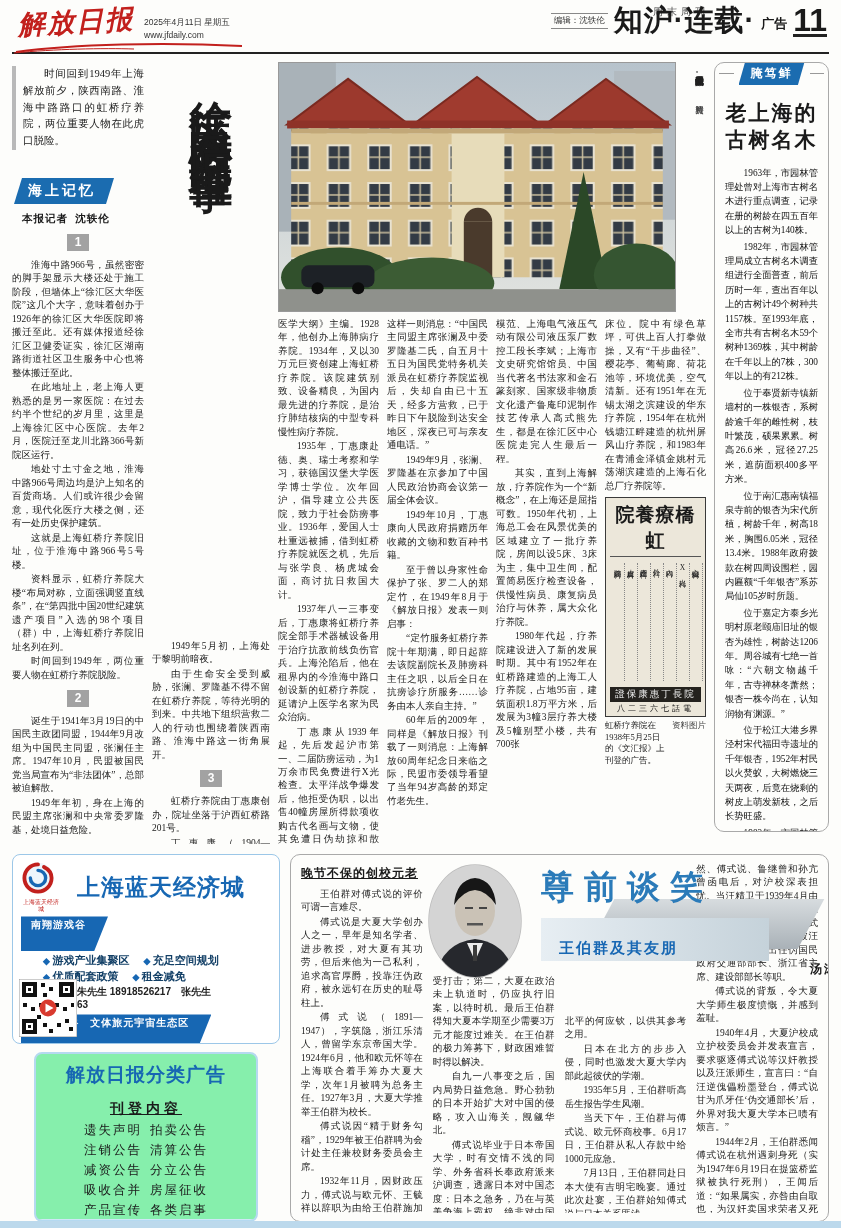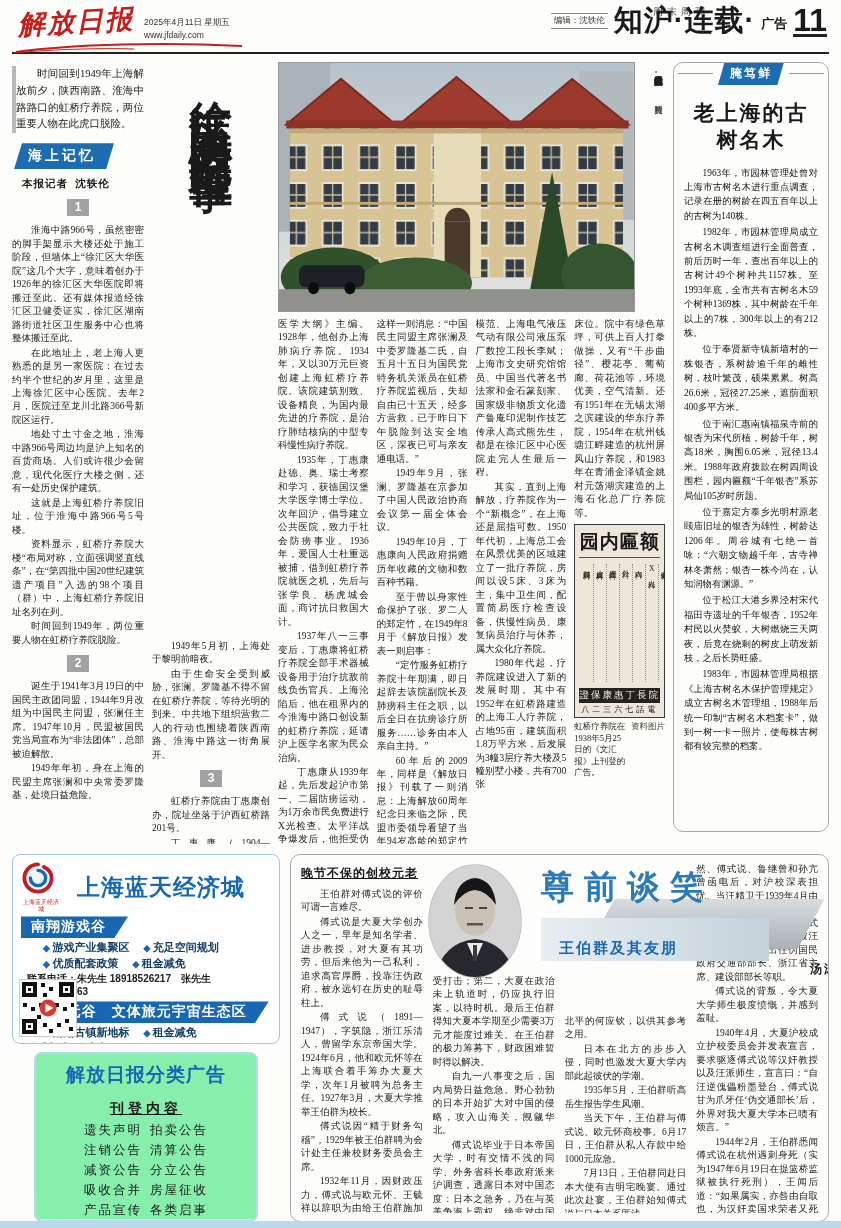--- a/index.html
+++ b/index.html
@@ -15,22 +15,22 @@
   .weekly{position:absolute;right:120px;top:-1px;font-size:10px;letter-spacing:4px;color:#444;}
   .editor{font-size:8.5px;color:#333;border-top:1px solid #888;border-bottom:1px solid #888;padding:1px 3px;margin-bottom:8px;font-family:"Liberation Sans",sans-serif;}
   .section-big{font-family:"Liberation Sans",sans-serif;font-weight:700;font-size:29px;letter-spacing:1px;line-height:1;margin-bottom:2px;}
   .section-small{font-family:"Liberation Sans",sans-serif;font-weight:700;font-size:13px;margin-bottom:4px;}
   .pageno{font-family:"Liberation Sans",sans-serif;font-weight:700;font-size:32px;line-height:.85;border-bottom:3px solid #222;}
   
   .main-row{display:flex;gap:8px;margin-top:8px;height:782px;}
   .colA1{width:132px;overflow:hidden;}
   .colA2{width:118px;overflow:hidden;}
   .right-part{flex:1;display:flex;flex-direction:column;min-width:0;}
-  .sidebar{width:156px;flex:none;}
-  .intro{font-size:10.5px;line-height:1.6;text-indent:2em;border-left:4px solid #b9b9b9;margin:4px 0 10px 0;text-align:justify;}
+  .sidebar{width:115px;flex:none;}
+  .intro{font-size:10.5px;line-height:1.6;text-indent:2em;border-left:4px solid #b9b9b9;padding-left:7px;margin:4px 0 28px 0;text-align:justify;}
   .badge-row{margin:6px 2px;}
   .badge{display:inline-block;background:#1b6cb0;color:#ffffff;font-family:"Liberation Sans",sans-serif;font-weight:700;font-size:14px;letter-spacing:3px;padding:4px 18px 4px 14px;clip-path:polygon(8% 0,100% 0,92% 100%,0 100%);}
   .byline{font-size:10.5px;font-weight:700;margin:8px 0 2px 10px;letter-spacing:1px;font-family:Liberation Mono, monospace;}
   .marker{width:22px;height:17px;background:#a2a2a2;color:#fff;font-family:"Liberation Sans",sans-serif;font-weight:700;font-size:12px;line-height:17px;text-align:center;margin:8px auto;}
   .para{font-size:9.5px;line-height:1.42;text-align:justify;text-indent:2em;margin:0 0 1px 0;}
   .para.noind{text-indent:0;}
   .vtitle{writing-mode:vertical-rl;text-orientation:upright;font-weight:900;font-size:43px;letter-spacing:7px;line-height:1.1;height:568px;margin:4px auto 6px auto;font-family:"DejaVu Serif",serif;}
   
   .photo-block{display:flex;height:250px;margin-bottom:6px;}
   .photo{flex:1;border:1px solid #999;overflow:hidden;}
@@ -57,21 +57,21 @@
   .s-para{font-size:9.3px;line-height:1.55;text-align:justify;text-indent:2em;margin:0 0 2px 0;color:#111;}
   
   .bottom-row{display:flex;gap:10px;margin-top:10px;height:368px;}
   .left-stack{width:268px;flex:none;display:flex;flex-direction:column;gap:8px;align-items:center;}
   
   .blue-ad{border:1px solid #9cc7e8;border-radius:8px;background:#fff;padding:6px 8px;height:190px;box-sizing:border-box;overflow:hidden;position:relative;}
   .ba-head{display:flex;align-items:center;gap:6px;}
   .ba-logo{width:34px;height:34px;flex:none;}
   .ba-logo-text{font-size:6px;color:#c2201d;text-align:center;line-height:1.2;width:40px;}
   .ba-title{font-family:"Liberation Sans",sans-serif;font-weight:900;font-size:23px;color:#1767b3;letter-spacing:1px;margin-left:10px;}
-  .ribbon{display:inline-block;background:#1767b3;color:#fff;font-family:"Liberation Sans",sans-serif;font-weight:700;font-size:14px;letter-spacing:1px;padding:2px 22px 2px 10px;clip-path:polygon(0 0,100% 0,calc(100% - 14px) 100%,0 100%);margin:3px 0 2px 0;}
+  .ribbon{display:inline-block;background:#1767b3;color:#fff;font-family:"Liberation Sans",sans-serif;font-weight:700;font-size:10px;letter-spacing:1px;padding:2px 22px 19px 10px;clip-path:polygon(0 0,100% 0,calc(100% - 14px) 100%,0 100%);margin:3px 0 2px 0;}
   .bullets{display:flex;flex-wrap:wrap;column-gap:14px;row-gap:1px;padding-left:22px;}
   .bullet{font-family:"Liberation Sans",sans-serif;font-weight:700;font-size:11px;color:#123f66;}
   .bullet::before{content:"◆ ";color:#1767b3;font-size:9px;}
   .ba-phone{font-family:"Liberation Sans",sans-serif;font-weight:700;font-size:10px;color:#222;margin:1px 0 1px 6px;}
   .ba-qr{position:absolute;left:6px;bottom:6px;width:58px;height:58px;}
   
   .cls-box{border:2px solid #b5d9f0;border-radius:8px;background:#86efac;flex:1;box-sizing:border-box;overflow:hidden;display:flex;flex-direction:column;}
   .cls-title{font-family:"Liberation Sans",sans-serif;font-weight:900;font-size:19px;color:#1767b3;text-align:center;margin:8px 0 4px 0;letter-spacing:1px;}
   .cls-rule{height:1px;background:#1767b3;margin:0 28px;}
   .cls-sub{font-size:14px;font-weight:700;text-align:center;letter-spacing:4px;margin:8px 0 4px 0;text-decoration:underline;}
@@ -215,21 +215,21 @@
         <div class="tcol">
             <p class="para noind">模范、上海电气液压气动有限公司液压泵厂数控工段长李斌；上海市文史研究馆馆员、中国当代著名书法家和金石篆刻家、国家级非物质文化遗产鲁庵印泥制作技艺传承人高式熊先生，都是在徐汇区中心医院走完人生最后一程。</p>
             <p class="para">其实，直到上海解放，疗养院作为一个“新概念”，在上海还是屈指可数。1950年代初，上海总工会在风景优美的区域建立了一批疗养院，房间以设5床、3床为主，集中卫生间，配置简易医疗检查设备，供慢性病员、康复病员治疗与休养，属大众化疗养院。</p>
             <p class="para">1980年代起，疗养院建设进入了新的发展时期。其中有1952年在虹桥路建造的上海工人疗养院，占地95亩，建筑面积1.8万平方米，后发展为3幢3层疗养大楼及5幢别墅小楼，共有700张</p>
           </div>
         <div class="tcol">
           <div>
               <p class="para noind">床位。院中有绿色草坪，可供上百人打拳做操，又有“干步曲径”、樱花亭、葡萄廊、荷花池等，环境优美，空气清新。还有1951年在无锡太湖之滨建设的华东疗养院，1954年在杭州钱塘江畔建造的杭州屏风山疗养院，和1983年在青浦金泽镇金姚村元荡湖滨建造的上海石化总厂疗养院等。</p>
             </div>
           <div class="oldad">
-            <div class="oldad-title">园内匾额</div>
+            <div class="oldad-title">院養療橋虹</div>
             <div class="oldad-depts">
                 <div class="oldad-dept">心臟科</div>
                 <div class="oldad-dept">X光科</div>
                 <div class="oldad-dept">內科</div>
                 <div class="oldad-dept">外科</div>
                 <div class="oldad-dept">產婦科</div>
                 <div class="oldad-dept">皮膚科</div>
                 <div class="oldad-dept">肺病科</div>
               </div>
             <div class="oldad-band">證保康惠丁長院</div>

